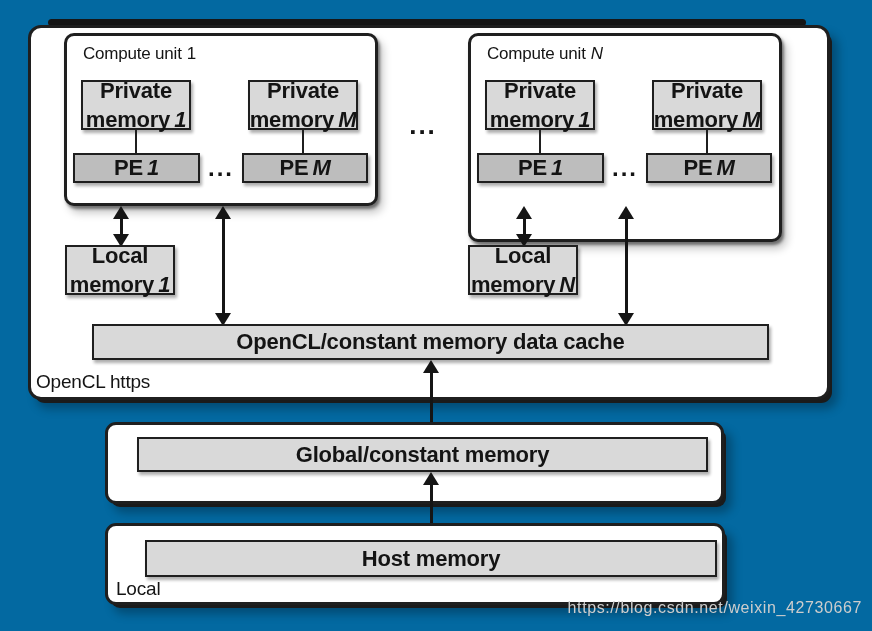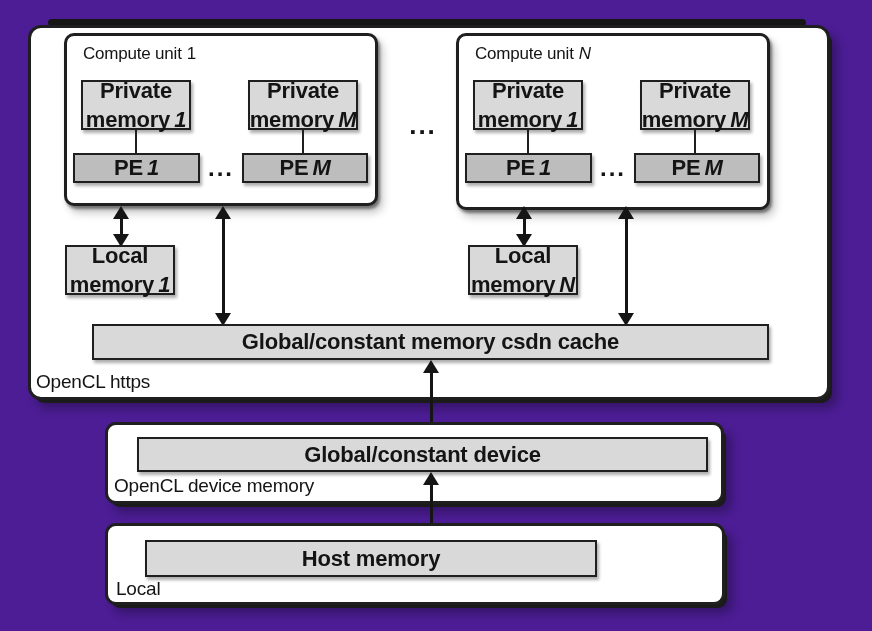--- a/index.html
+++ b/index.html
@@ -1,18 +1,18 @@
 <!DOCTYPE html>
 <html><head>
 <meta charset="utf-8">
 <style>
   html,body { margin:0; padding:0; background:#ffffff; }
   * { box-sizing:border-box; }
   .stage {
-    position:relative; width:872px; height:631px; background:#4c1d95;
+    position:relative; width:872px; height:631px; background:#0369a1;
     font-family:"Liberation Sans", sans-serif; color:#141414; overflow:hidden;
     letter-spacing:-0.2px;
   }
   
   .card { position:absolute; background:#ffffff; border:3px solid #1f1f1f; }
   .card.outer { border-radius:13px; box-shadow: 4px 5px 0 -2px #1b1b1b, 8px 9px 10px rgba(0,0,0,0.28); }
   .card.cu    { border-radius:10px; box-shadow: 2px 3px 3px rgba(0,0,0,0.45), 5px 7px 8px rgba(0,0,0,0.22); }
   .card.sect  { border-radius:11px; box-shadow: 4px 5px 0 -2px #1b1b1b, 8px 9px 10px rgba(0,0,0,0.28); }
 
   
@@ -84,21 +84,21 @@
       <div class="gbox row pe" style="left:175px; top:117px; width:126px; height:30px;">
         <span>PE</span>
           <span class="num">M</span>
       </div>
     </div>
 
     <div class="dots" style="left:369px; top:77px; width:46px; height:40px; font-size:26px;">
         <span>...</span>
       </div>
 
-    <div class="card cu" style="left:425px; top:5px; width:314px; height:177px;">
+    <div class="card cu" style="left:437px; top:5px; width:314px; height:209px;">
       <div class="cu-title" style="left:16px; top:8px;">
         <span>Compute unit</span><span class="tnum it">N</span>
       </div>
       <div class="gbox" style="left:14px; top:44px; width:110px; height:50px;">
         <div>Private</div>
         <div><span>memory</span><span class="num">1</span></div>
       </div>
       <div class="gbox" style="left:181px; top:44px; width:110px; height:50px;">
         <div>Private</div>
         <div><span>memory</span><span class="num">M</span></div>
@@ -142,46 +142,46 @@
     <div class="gbox" style="left:34px; top:217px; width:110px; height:50px;">
       <div>Local</div>
       <div><span>memory</span><span class="num">1</span></div>
     </div>
     <div class="gbox" style="left:437px; top:217px; width:110px; height:50px;">
       <div>Local</div>
       <div><span>memory</span><span class="num">N</span></div>
     </div>
 
     <div class="gbox row" style="left:61px; top:296px; width:677px; height:36px;">
-      <span>Global/constant memory csdn cache</span>
+      <span>OpenCL/constant memory data cache</span>
     </div>
 
     <div class="container-label" style="left:5px; top:343px;">OpenCL https</div>
   </div>
 
   <div class="arrow" style="left:422px; top:360px; height:79px;">
     <div class="ht"></div>
       <div class="shaft"></div>
       <div class="hb"></div>
   </div>
 
   <div class="card sect" style="left:105px; top:422px; width:619px; height:82px;">
     <div class="gbox row" style="left:29px; top:12px; width:571px; height:35px;">
-      <span>Global/constant device</span>
+      <span>Global/constant memory</span>
     </div>
-    <div class="container-label" style="left:6px; top:50px;">OpenCL device memory</div>
   </div>
 
   <div class="arrow" style="left:422px; top:472px; height:70px;">
     <div class="ht"></div>
       <div class="shaft"></div>
       <div class="hb"></div>
   </div>
 
   <div class="card sect" style="left:105px; top:523px; width:620px; height:82px;">
-    <div class="gbox row" style="left:37px; top:14px; width:452px; height:37px;">
+    <div class="gbox row" style="left:37px; top:14px; width:572px; height:37px;">
       <span>Host memory</span>
     </div>
     <div class="container-label" style="left:8px; top:52px;">Local</div>
   </div>
 
+  <div class="watermark">https://blog.csdn.net/weixin_42730667</div>
 
 </div>
 
 </body></html>

